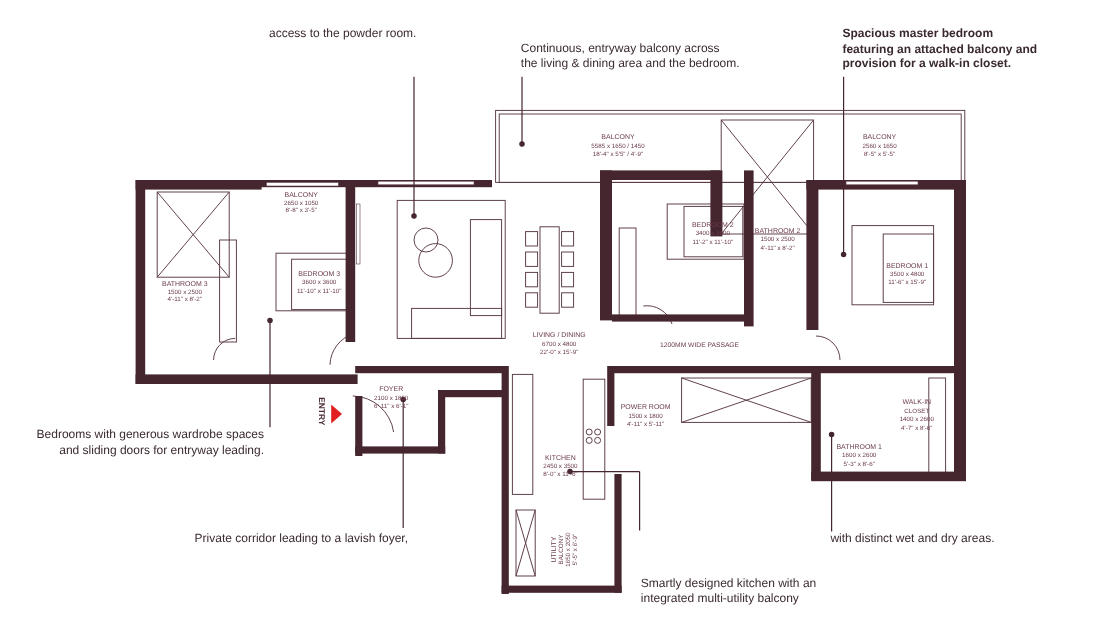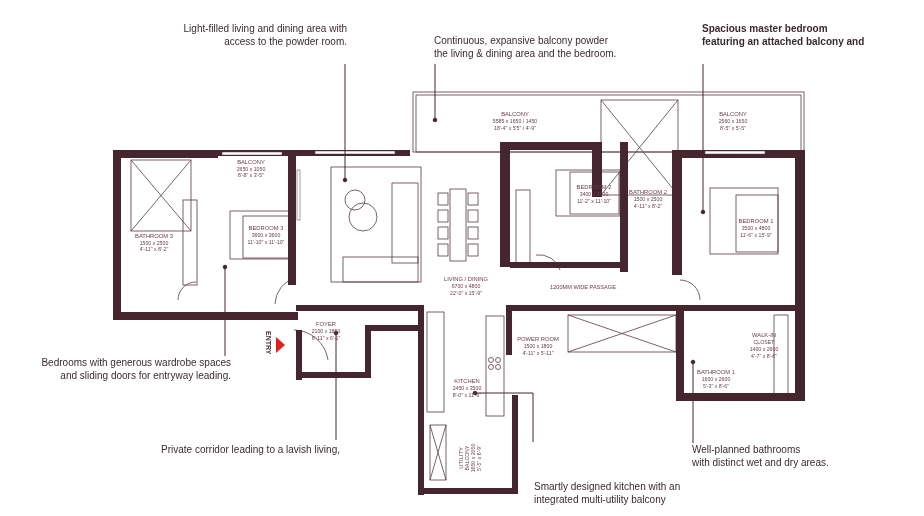--- a/index.html
+++ b/index.html
@@ -197,38 +197,37 @@
     </g>
 
     <text class="room-label room-name" x="764" y="337">WALK-IN</text>
     <text class="room-label" x="764" y="344">CLOSET</text>
     <text class="room-label" x="764" y="351">1400 x 2600</text>
     <text class="room-label" x="764" y="358">4'-7" x 8'-6"</text>
   </g>
 </svg>
 
 <div class="callout right" style="left:172px; top:23px; width:175px;">
-  <div>Light-filled living and dining area with</div>
   <div>access to the powder room.</div>
 </div>
 <div class="callout" style="left:434px; top:35px; width:200px;">
-  <div>Continuous, expansive balcony powder</div>
+  <div>Continuous, entryway balcony across</div>
   <div>the living &amp; dining area and the bedroom.</div>
 </div>
 <div class="callout" style="left:702px; top:23px; width:170px;font-weight:bold;">
   <div>Spacious master bedroom</div>
   <div>featuring an attached balcony and</div>
-</div>
-<div class="callout right" style="left:23px; top:357px; width:208px;">
+  <div>provision for a walk-in closet.</div>
+</div>
+<div class="callout right" style="left:12px; top:357px; width:208px;">
   <div>Bedrooms with generous wardrobe spaces</div>
   <div>and sliding doors for entryway leading.</div>
 </div>
 <div class="callout right" style="left:140px; top:444px; width:200px;">
-  <div>Private corridor leading to a lavish living,</div>
+  <div>Private corridor leading to a lavish foyer,</div>
 </div>
 <div class="callout" style="left:534px; top:444px; width:160px;margin-top:37px;">
   <div>Smartly designed kitchen with an</div>
   <div>integrated multi-utility balcony</div>
 </div>
 <div class="callout" style="left:692px; top:444px; width:160px;">
-  <div>Well-planned bathrooms</div>
   <div>with distinct wet and dry areas.</div>
 </div>
 
 </body></html>

